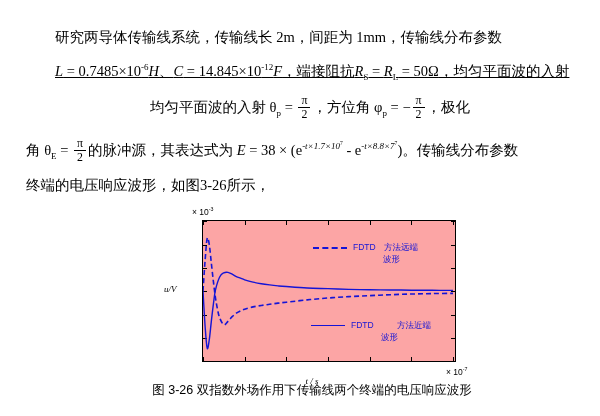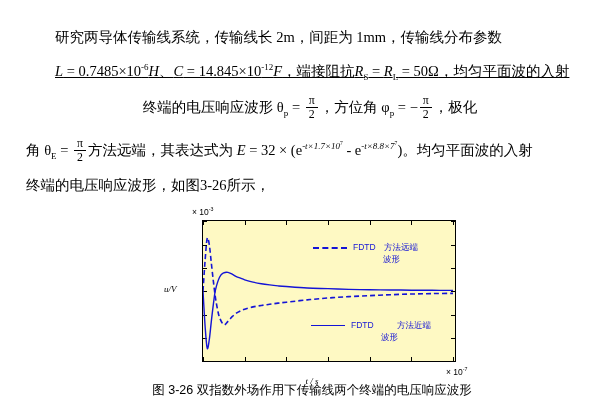--- a/index.html
+++ b/index.html
@@ -52,21 +52,21 @@
     position:absolute;
     left:150px;top:2px;
     width:310px;height:175px;
     background:#fff;
   }
   .plot{
     position:absolute;
     left:40px;top:14px;
     width:252px;height:140px;
     border:1px solid #000;
-    background:#fef9c3;
+    background:#fca5a5;
     overflow:hidden;
   }
   .tickv{
     position:absolute;left:0;width:4px;height:0;border-top:1px solid #000;
   }
   .tickv.r{right:0;left:auto;}
   .tickh{
     position:absolute;bottom:0;height:4px;width:0;border-left:1px solid #000;
   }
   .tickh.t{top:0;bottom:auto;}
@@ -139,25 +139,25 @@
 
   <p class="para p1">
     <span>研究两导体传输线系统，传输线长 2m，间距为 1mm，传输线分布参数</span>
   </p>
 
   <p class="para p3" style="text-indent:2em;text-decoration:underline;">
     <span class="math">L</span><span> = 0.7485×10</span><sup>-6</sup><span class="math">H</span><span>、</span><span class="math">C</span><span> = 14.845×10</span><sup>-12</sup><span class="math">F</span><span>，端接阻抗</span><span class="math">R</span><sub>S</sub><span> = </span><span class="math">R</span><sub>L</sub><span> = 50Ω</span><span>，均匀平面波的入射</span>
   </p>
 
   <p class="para p2">
-    <span>终端的电压响应波形 θ</span><sub>p</sub><span> = </span><span class="frac"><span class="num">π</span><span class="den">2</span></span><span>，方位角 φ</span><sub>p</sub><span> = −</span><span class="frac"><span class="num">π</span><span class="den">2</span></span><span>，极化</span>
+    <span>均匀平面波的入射 θ</span><sub>p</sub><span> = </span><span class="frac"><span class="num">π</span><span class="den">2</span></span><span>，方位角 φ</span><sub>p</sub><span> = −</span><span class="frac"><span class="num">π</span><span class="den">2</span></span><span>，极化</span>
   </p>
 
   <p class="para p4">
-    <span>角 θ</span><sub>E</sub><span> = </span><span class="frac"><span class="num">π</span><span class="den">2</span></span><span>方法远端，其表达式为 </span><span class="math">E</span><span> = 32 × (e</span><sup><span class="math">-t×1.7×10</span><sup>7</sup></sup><span> - e</span><sup><span class="math">-t×8.8×7</span><sup>7</sup></sup><span>)</span><span>。均匀平面波的入射</span>
+    <span>角 θ</span><sub>E</sub><span> = </span><span class="frac"><span class="num">π</span><span class="den">2</span></span><span>的脉冲源，其表达式为 </span><span class="math">E</span><span> = 38 × (e</span><sup><span class="math">-t×1.7×10</span><sup>7</sup></sup><span> - e</span><sup><span class="math">-t×8.8×7</span><sup>7</sup></sup><span>)</span><span>。传输线分布参数</span>
   </p>
 
   <p class="para p3">
     <span>终端的电压响应波形，如图3-26所示，</span>
   </p>
 
   <div class="fig-wrap">
     <div class="chart">
 
       <div class="exp-y">

